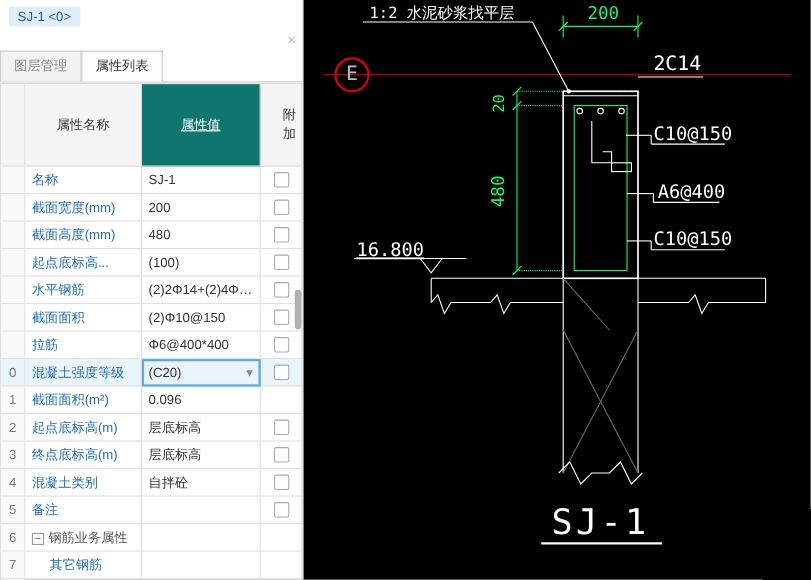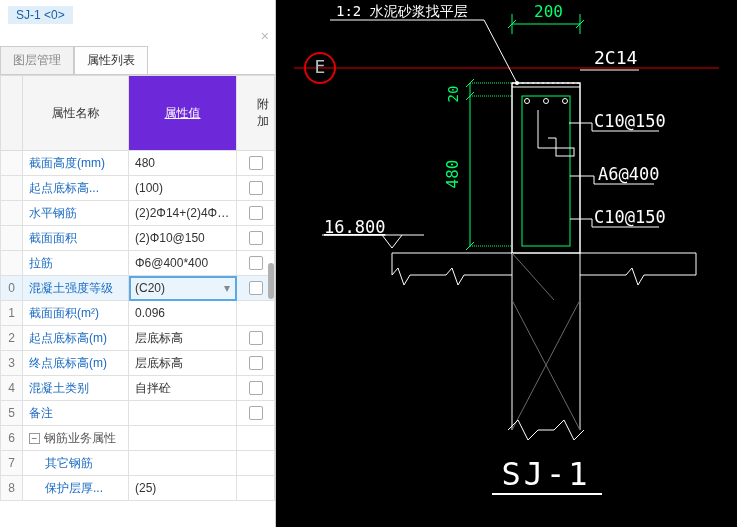--- a/index.html
+++ b/index.html
@@ -8,21 +8,21 @@
   .left-panel { width: 276px; height: 100%; background: #fff; display: flex; flex-direction: column; border-right: 1px solid #ccc; }
   .top-strip { padding: 4px 8px; color: #333; }
   .component-tag { display: inline-block; background: #e0eefa; color: #1b5fa3; padding: 2px 8px; margin-top: 2px; }
   .close-x { text-align: right; padding-right: 6px; color: #bbb; font-size: 14px; height: 18px; }
   .tabs { display: flex; border-bottom: 1px solid #ccc; }
   .tab { padding: 5px 12px; border: 1px solid #ccc; border-bottom: none; background: #fdfdfd; color: #333; cursor: pointer; }
   .tab.inactive { color: #888; background: #f2f2f2; }
   .table-wrap { flex: 1; overflow-y: auto; position: relative; }
   table { width: 100%; border-collapse: collapse; table-layout: fixed; }
   th { background: #f5f5f5; border: 1px solid #ddd; padding: 20px; font-weight: normal; color: #333; height: 26px; }
-  th.sel { background: #6d28d9; color: #fff; text-decoration: underline; }
+  th.sel { background: #0f766e; color: #fff; text-decoration: underline; }
   td { border: 1px solid #e0e0e0; padding: 0 6px; height: 25px; color: #333; white-space: nowrap; overflow: hidden; text-overflow: ellipsis; }
   td.rownum { width: 20px; text-align: center; background: #fafafa; color: #777; }
   td.pname { color: #1b6bc2; }
   td.pname.sub { padding-left: 22px; }
   td.pname.gray { color: #555; }
   td.addcol { width: 30px; text-align: center; }
   .checkbox { width: 14px; height: 14px; border: 1px solid #aaa; display: inline-block; border-radius: 2px; vertical-align: middle; background: #fff; }
   tr.selrow td { background: #eaf4fd; }
   tr.selrow td.pval { outline: 2px solid #5aa9e6; outline-offset: -2px; margin-left: 25px; }
   .dropdown-arrow { float: right; color: #888; }
@@ -57,20 +57,32 @@
           <tr>
             <th></th>
             <th>属性名称</th>
             <th class="sel">属性值</th>
             <th>附加</th>
           </tr>
         </thead>
         <tbody id="tbody">
             <tr>
               <td class="rownum"></td>
+              <td class="pname">名称</td>
+              <td class="pval">SJ-1</td>
+              <td class="addcol"><span class="checkbox"></span></td>
+            </tr>
+            <tr>
+              <td class="rownum"></td>
+              <td class="pname">截面宽度(mm)</td>
+              <td class="pval">200</td>
+              <td class="addcol"><span class="checkbox"></span></td>
+            </tr>
+            <tr>
+              <td class="rownum"></td>
               <td class="pname">截面高度(mm)</td>
               <td class="pval">480</td>
               <td class="addcol"><span class="checkbox"></span></td>
             </tr>
             <tr>
               <td class="rownum"></td>
               <td class="pname">起点底标高...</td>
               <td class="pval">(100)</td>
               <td class="addcol"><span class="checkbox"></span></td>
             </tr>

